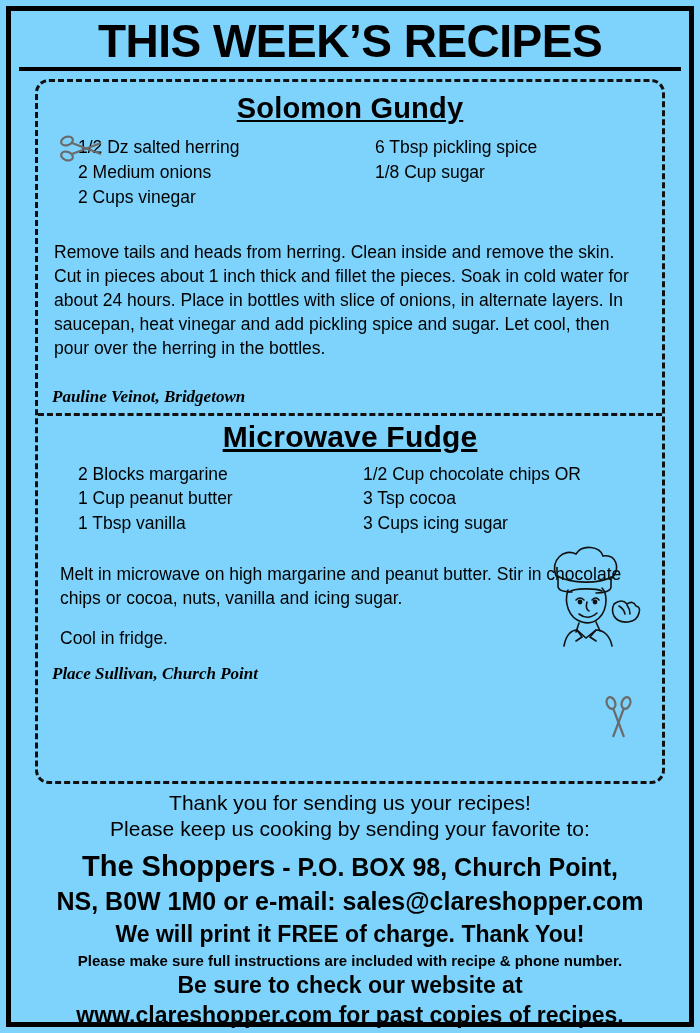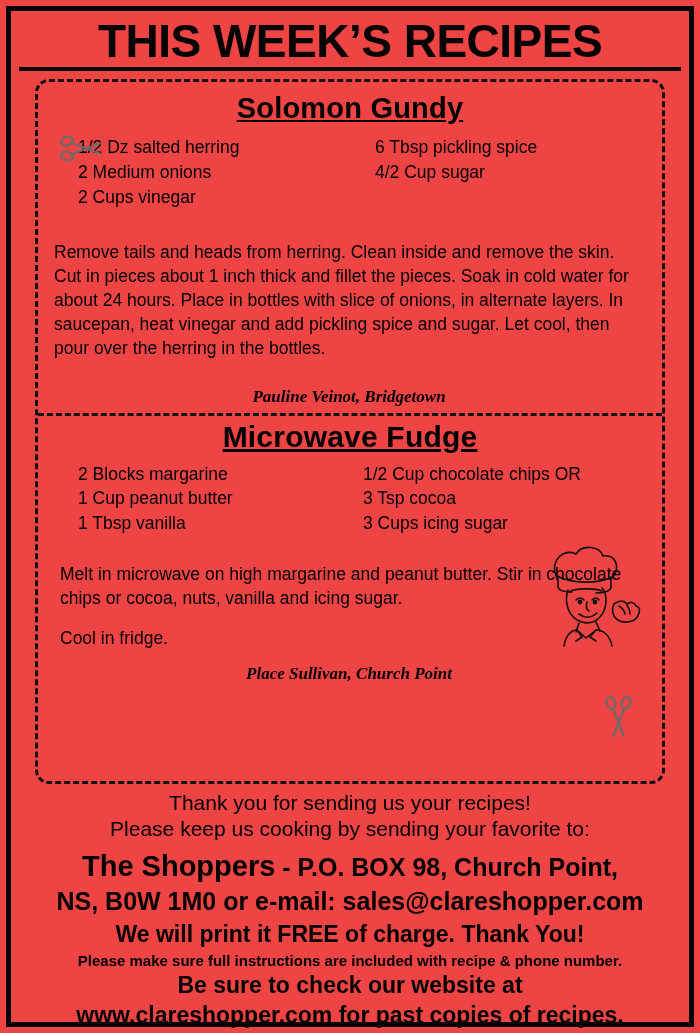--- a/index.html
+++ b/index.html
@@ -9,21 +9,21 @@
   }
   body {
     width: 700px; height: 1033px;
     font-family: "Liberation Sans", sans-serif;
     color: #000;
     overflow: hidden;
   }
   .page {
     position: relative;
     width: 700px; height: 1033px;
-    background: #ef4444;
+    background: #7dd3fc;
     padding: 6px;
   }
   .outer-border {
     position: absolute;
     left: 6px; top: 6px; right: 6px; bottom: 6px;
     border: 5px solid #000;
   }
   .inner {
     position: absolute;
     left: 11px; top: 11px; right: 11px; bottom: 11px;
@@ -82,21 +82,21 @@
   .method {
     font-size: 17.5px;
     line-height: 1.38;
     margin-top: 30px;
     padding: 0 2px;
   }
   .method p { margin: 16px 0 14px 0; }
   .method.fudge { margin-top: 26px; padding-left: 8px; }
 
   .credit {
-    text-align: center;
+    text-align: left;
     font-style: italic;
     font-weight: bold;
     font-size: 17px;
     font-family: "Liberation Serif", serif;
     margin-top: 10px;
     padding-right: 2px;
   }
   .credit.first { margin-top: 26px; }
 
   .divider {
@@ -212,21 +212,21 @@
       <div>
         <div class="recipe-title">Solomon Gundy</div>
         <div class="ingredients">
           <div class="ing-col">
             <div>1/2 Dz salted herring</div>
             <div>2 Medium onions</div>
             <div>2 Cups vinegar</div>
           </div>
           <div class="ing-col right">
             <div>6 Tbsp pickling spice</div>
-            <div>4/2 Cup sugar</div>
+            <div>1/8 Cup sugar</div>
           </div>
         </div>
         <div class="method">
           <p>Remove tails and heads from herring. Clean inside and remove the skin. Cut in pieces about 1 inch thick and fillet the pieces. Soak in cold water for about 24 hours. Place in bottles with slice of onions, in alternate layers. In saucepan, heat vinegar and add pickling spice and sugar. Let cool, then pour over the herring in the bottles.</p>
         </div>
         <div class="credit first">Pauline Veinot, Bridgetown</div>
       </div>
 
       <div class="divider"></div>
 

